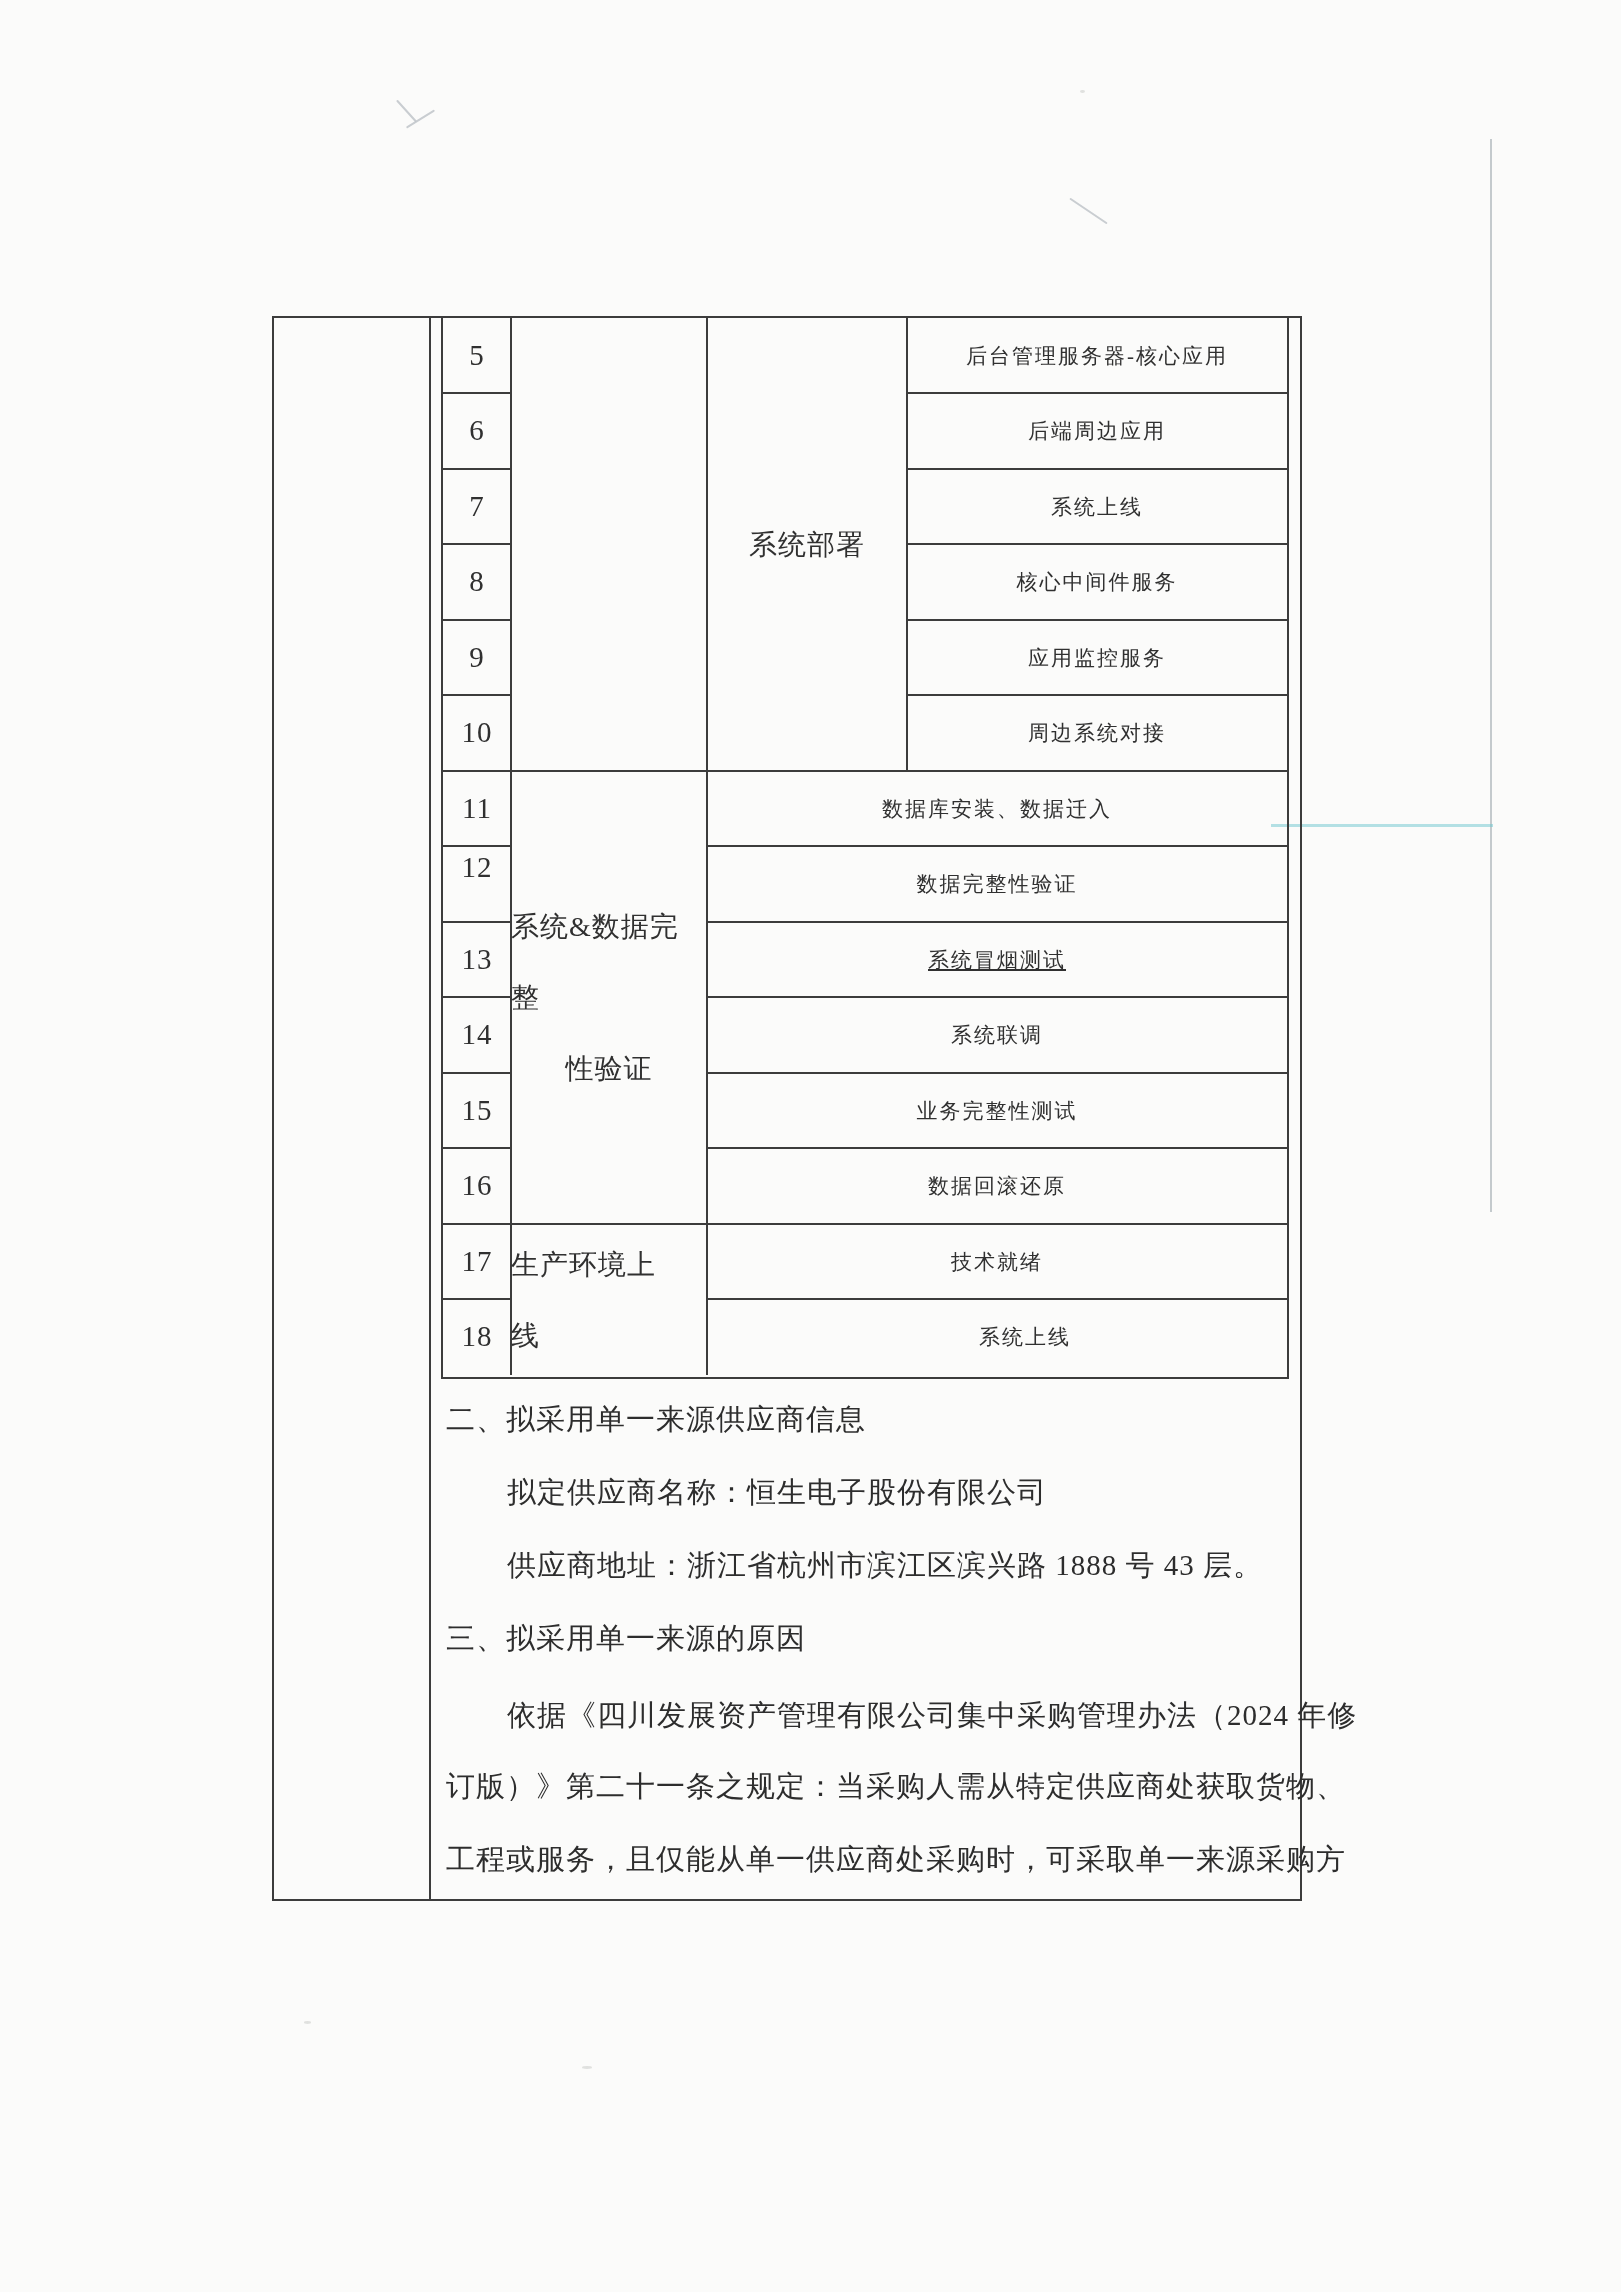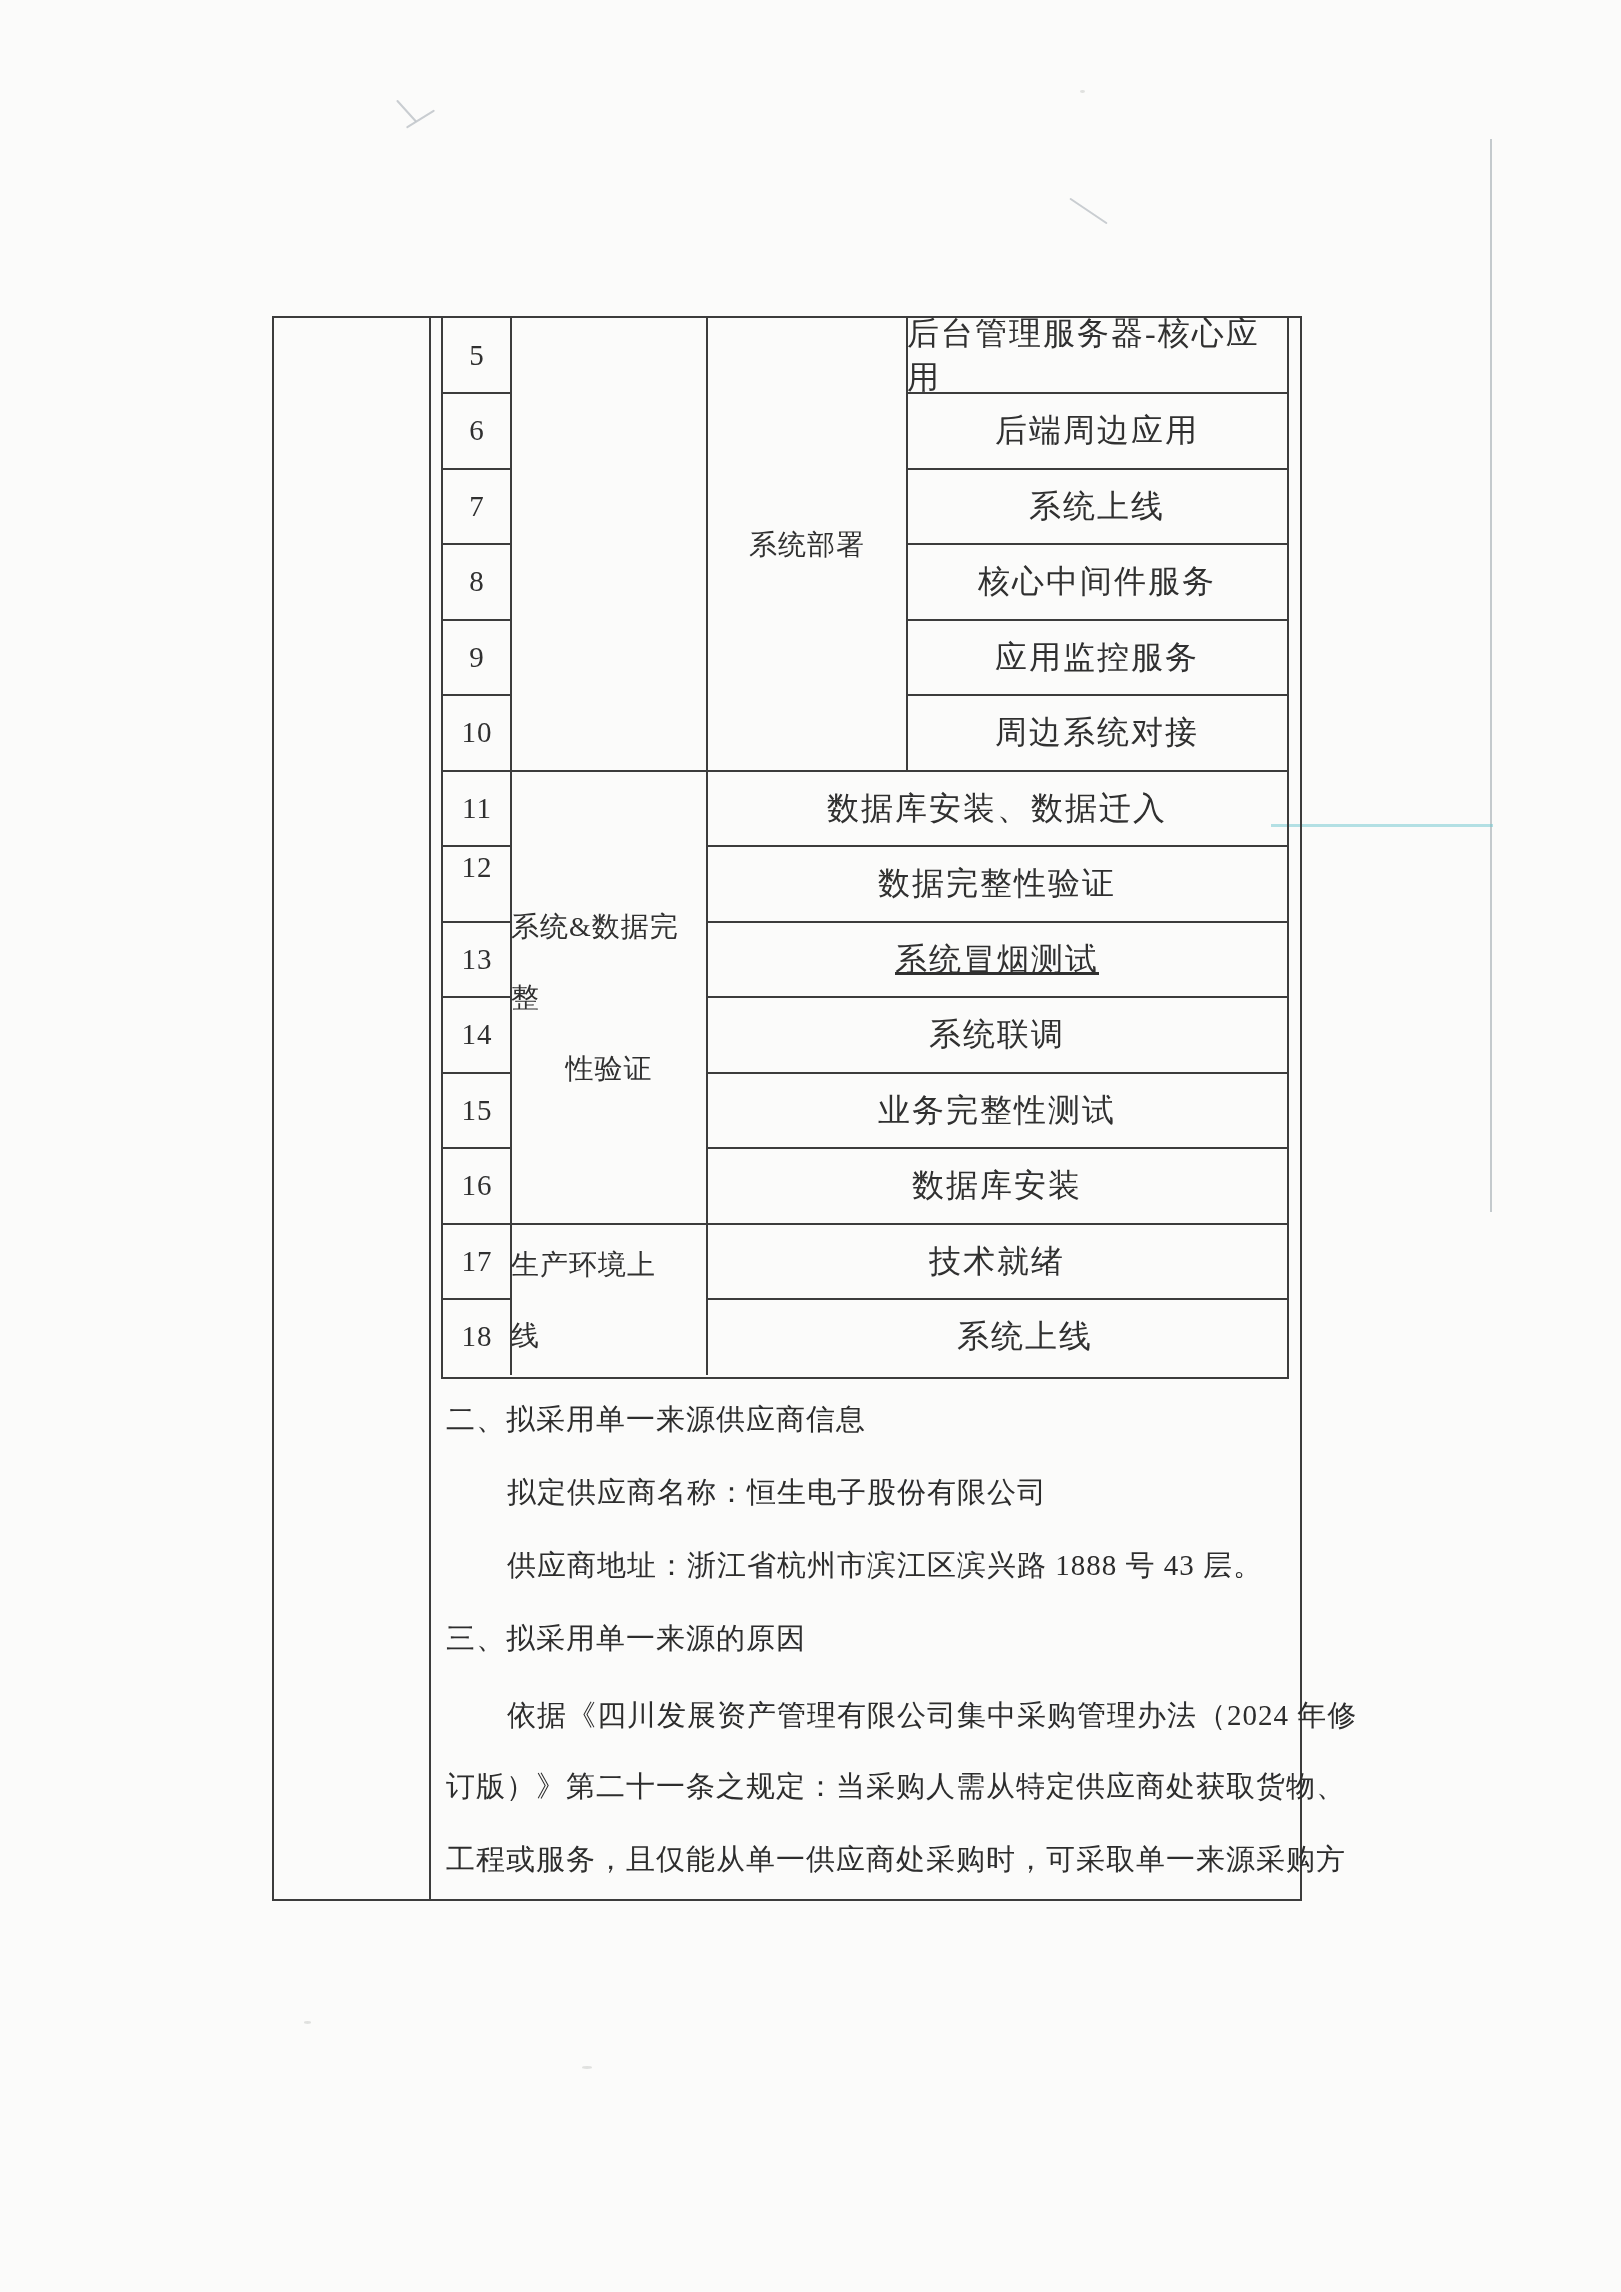--- a/index.html
+++ b/index.html
@@ -22,21 +22,21 @@
   
   .inner{
     position:absolute;left:167px;top:0;width:848px;height:1061px;
     box-sizing:border-box;
     border:2px solid #3c3c3c;border-top:none;
   }
   .vl{position:absolute;width:2px;background:#3c3c3c;}
   .hl{position:absolute;height:2px;background:#3c3c3c;}
   .cell{
     position:absolute;display:flex;align-items:center;justify-content:center;
-    font-size:32px;color:#303030;
+    font-size:21px;color:#303030;
   }
   .cell.num{left:0;width:68px;height:75px;font-size:29px;letter-spacing:1px;}
   .cell.task-a{left:464px;width:380px;height:75px;letter-spacing:2px;}
   .cell.task-b{left:264px;width:580px;height:75px;letter-spacing:2px;}
   .cell.cat{flex-direction:column;font-size:28px;letter-spacing:1px;line-height:71px;}
   
   .pline{
     position:absolute;font-size:29px;letter-spacing:1px;white-space:nowrap;color:#2d2d2d;
   }
   
@@ -121,21 +121,21 @@
       <div class="cell task-a" style="top:151px;">系统上线</div>
       <div class="cell task-a" style="top:226px;">核心中间件服务</div>
       <div class="cell task-a" style="top:302px;">应用监控服务</div>
       <div class="cell task-a" style="top:377px;">周边系统对接</div>
 
       <div class="cell task-b" style="top:453px;">数据库安装、数据迁入</div>
       <div class="cell task-b" style="top:528px;">数据完整性验证</div>
       <div class="cell task-b" style="top:604px;text-decoration:underline;">系统冒烟测试</div>
       <div class="cell task-b" style="top:679px;">系统联调</div>
       <div class="cell task-b" style="top:755px;">业务完整性测试</div>
-      <div class="cell task-b" style="top:830px;">数据库安装</div>
+      <div class="cell task-b" style="top:830px;">数据回滚还原</div>
       <div class="cell task-b" style="top:906px;">技术就绪</div>
       <div class="cell task-b" style="top:981px;margin-left:28px;">系统上线</div>
     </div>
   </div>
 
   <div class="pline" style="left:446px;top:1400px;">二、拟采用单一来源供应商信息</div>
   <div class="pline" style="left:507px;top:1473px;">拟定供应商名称：恒生电子股份有限公司</div>
   <div class="pline" style="left:507px;top:1546px;">供应商地址：浙江省杭州市滨江区滨兴路 1888 号 43 层。</div>
   <div class="pline" style="left:446px;top:1619px;">三、拟采用单一来源的原因</div>
   <div class="pline" style="left:507px;top:1696px;">依据《四川发展资产管理有限公司集中采购管理办法（2024 年修</div>

